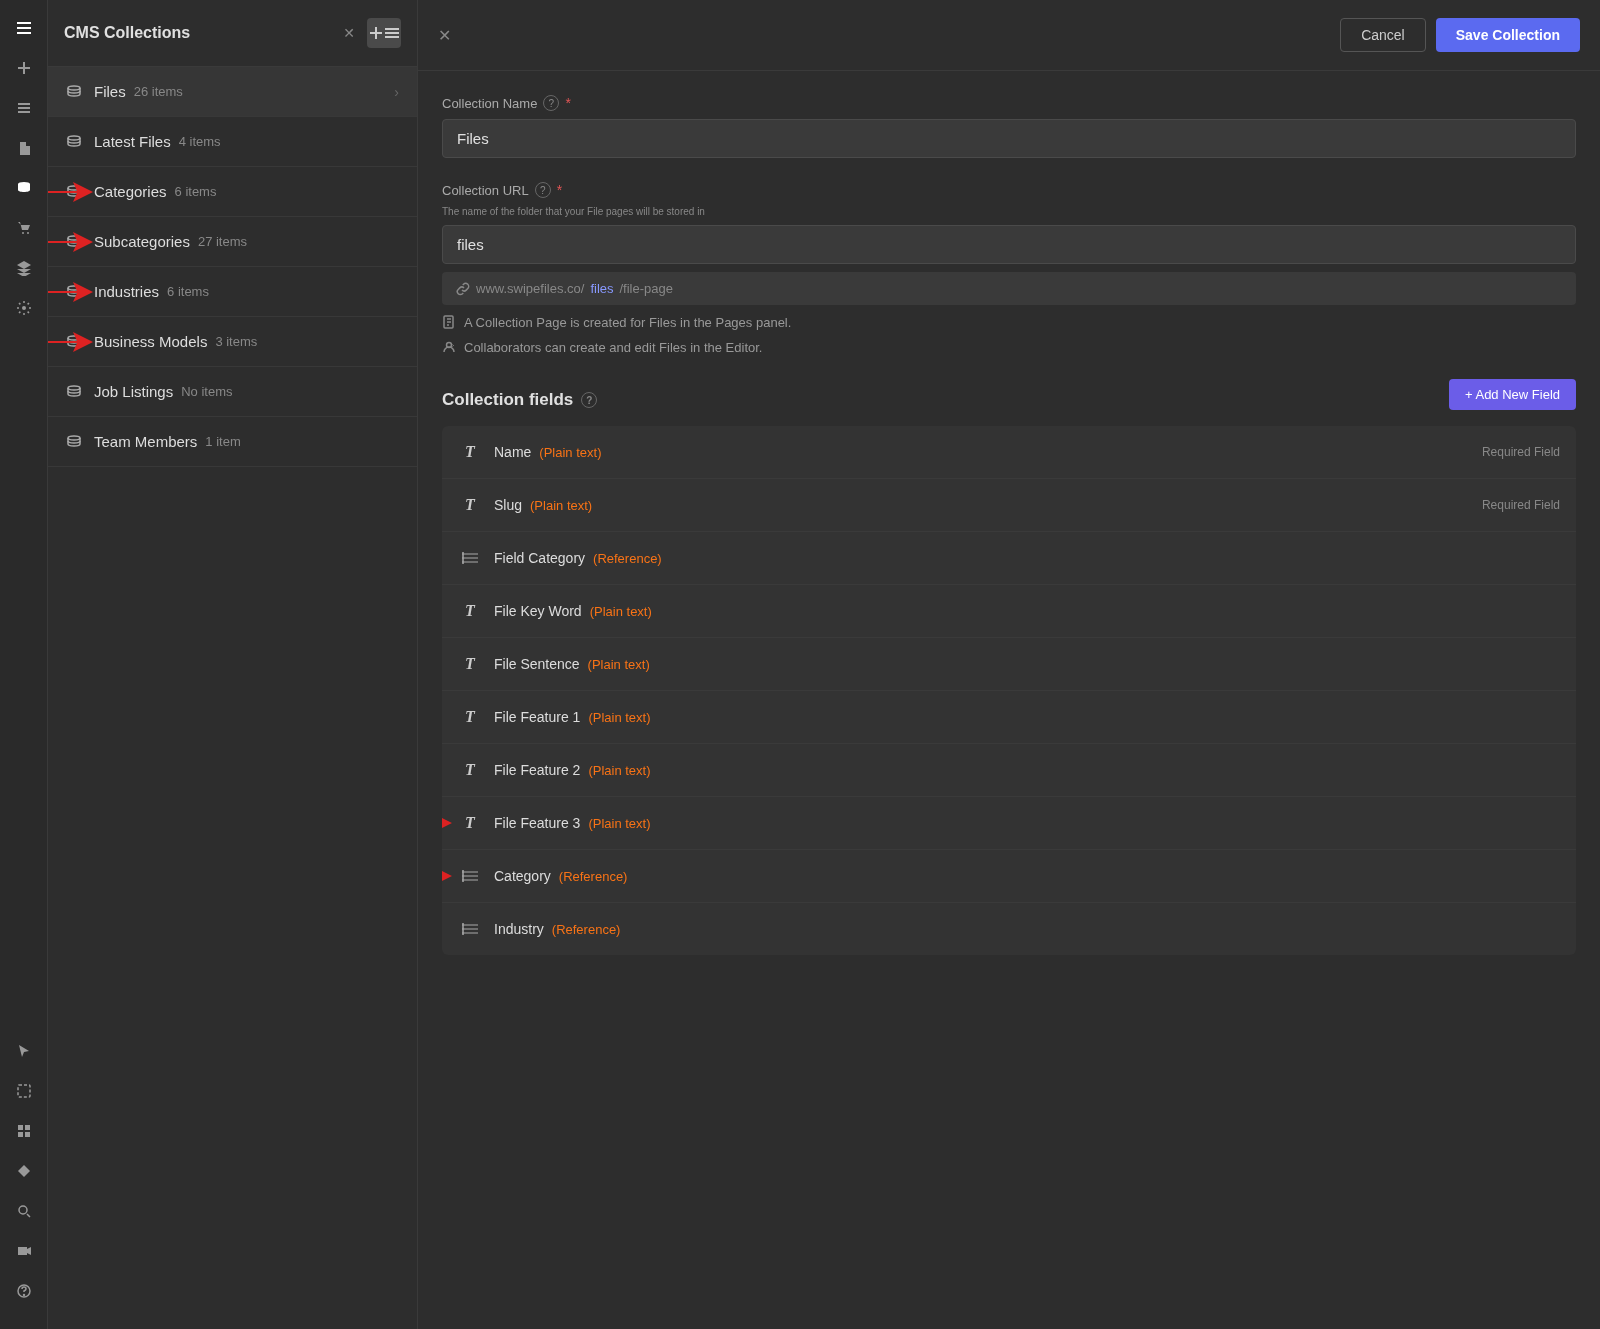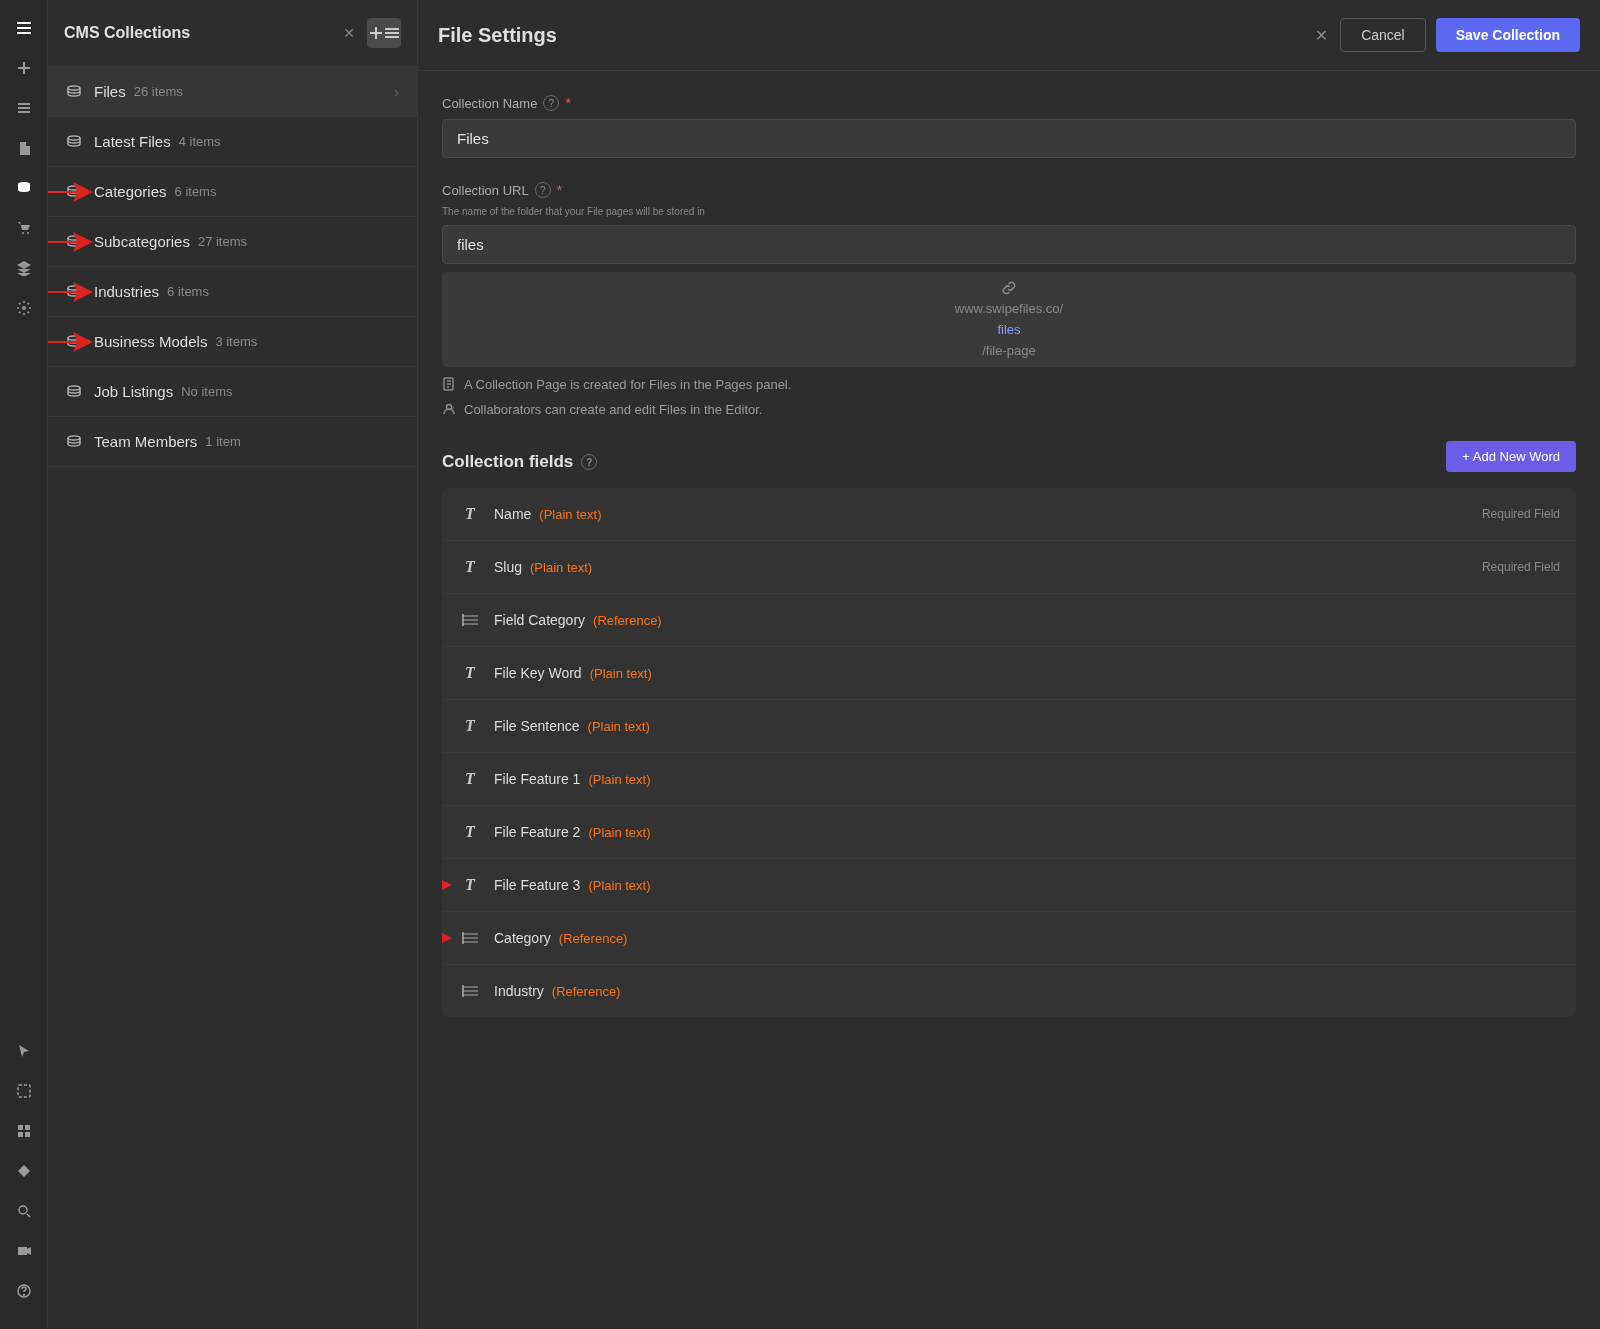--- a/index.html
+++ b/index.html
@@ -273,21 +273,20 @@
     .url-display {
       background: #3a3a3a;
       border-radius: 4px;
       padding: 9px 14px;
       font-size: 13px;
       color: #888;
       display: flex;
       align-items: center;
       gap: 6px;
       margin-top: 8px;
-      flex-direction: column;
     }
 
     .info-row {
       display: flex;
       align-items: flex-start;
       gap: 8px;
       font-size: 13px;
       color: #999;
       margin-top: 10px;
     }
@@ -596,21 +595,20 @@
             </svg>
           </span>
           <span class="collection-name">Team Members</span>
           <span class="collection-count">1 item</span>
         </div>
       </div>
     </div>
 
     <div class="settings-panel">
       <div class="settings-header">
-        <div class="settings-title">File Settings</div>
         <div class="settings-close-btn">✕</div>
         <div class="header-actions">
           <button class="cancel-btn">Cancel</button>
           <button class="save-btn">Save Collection</button>
         </div>
       </div>
 
       <div class="settings-body">
 
         <div class="field-group">
@@ -654,21 +652,21 @@
             </svg>
             <span>Collaborators can create and edit Files in the Editor.</span>
           </div>
         </div>
 
         <div class="section-header">
           <div class="section-title">
             <span>Collection fields</span>
             <span class="help-icon">?</span>
           </div>
-          <button class="add-field-btn">+ Add New Word</button>
+          <button class="add-field-btn">+ Add New Field</button>
         </div>
 
         <div class="fields-table">
 
           <div class="field-row">
             <div class="field-type-icon">
               <span style="font-style:italic; font-weight:bold; font-family:serif; font-size:16px; color:#ccc;">T</span>
             </div>
             <span class="field-name">Name</span>
             <span class="field-type">(Plain text)</span>

